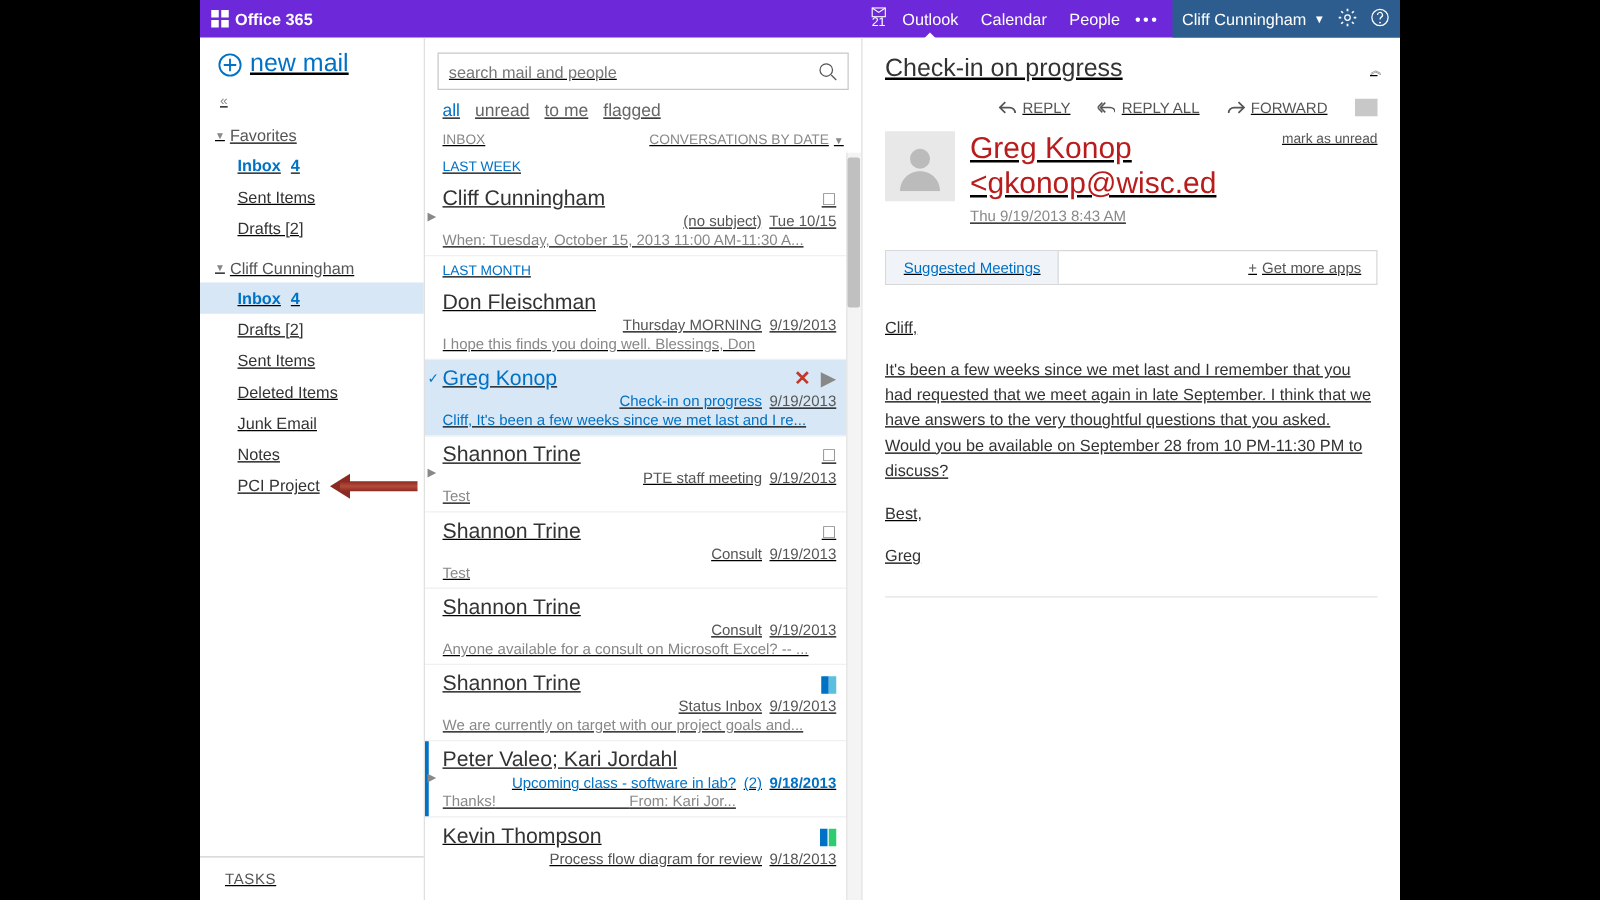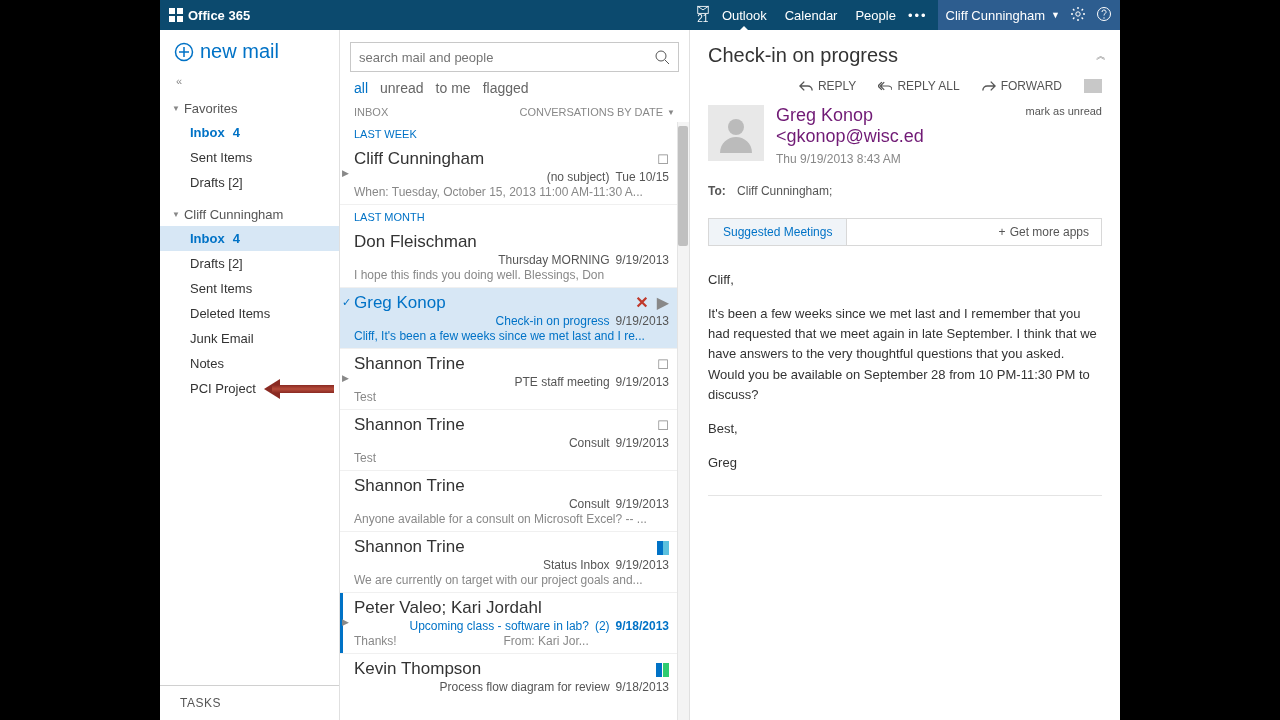--- a/index.html
+++ b/index.html
@@ -1,40 +1,40 @@
 <!DOCTYPE html>
 <html><head>
 <meta charset="utf-8">
 <style>
 * { margin: 0; padding: 0; box-sizing: border-box; font-family: "Segoe UI", Arial, sans-serif; }
 body { background: #000; width: 1280px; height: 720px; overflow: hidden; }
 .app-frame { position: absolute; left: 160px; top: 0; width: 960px; height: 720px; background: #fff; display: flex; flex-direction: column; }
 
 
-.topbar { height: 30px; background: #0c4a6e; color: #fff; display: flex; align-items: center; font-size: 13px; }
+.topbar { height: 30px; background: #6d28d9; color: #fff; display: flex; align-items: center; font-size: 13px; }
 .topbar-left { display: flex; align-items: center; padding-left: 8px; gap: 6px;}
 .office-logo { display: flex; align-items: center; gap: 4px; font-weight: 600; }
 .office-logo svg { width: 16px; height: 16px; }
 .topbar-mid { flex: 1; }
 .topbar-notif { display:flex; align-items:center; gap:2px; margin-right:10px;flex-direction:column;}
 .topbar-notif svg{width:14px;height:14px;}
 .topbar-notif-count{font-size:10px; position:relative; top:-5px;}
 .topbar-nav { display: flex; gap: 14px; align-items: center; }
 .topbar-nav-item { cursor: pointer; padding: 0 2px; height:30px; display:flex; align-items:center;}
 .topbar-nav-item.active { position:relative;}
 .topbar-nav-item.active::after{content:"";position:absolute;bottom:-1px;left:50%;transform:translateX(-50%);border:5px solid transparent;border-bottom-color:#fff;}
 .topbar-more { margin: 0 10px; letter-spacing:2px; cursor:pointer;}
 .topbar-user-area{background:#2d5d8f; height:30px; display:flex; align-items:center; padding:0 8px; gap:10px;}
 .topbar-user{display:flex;align-items:center;gap:6px;cursor:pointer;}
 .topbar-user .caret{font-size:9px;}
 .topbar-icon{cursor:pointer;}
 .topbar-icon svg{width:16px;height:16px;stroke:#fff;fill:none;}
 
 
-.main-area{flex:1; display:flex; overflow:hidden;}
+.main-area{flex:1; display:flex; overflow:hidden;text-decoration:underline;}
 
 
 .sidebar{width:180px; border-right:1px solid #e0e0e0; display:flex; flex-direction:column; font-size:13px; color:#333;}
 .newmail{display:flex;align-items:center;gap:6px;padding:10px 12px 6px 14px;color:#0072c6;font-size:20px;font-weight:300;cursor:pointer;}
 .newmail svg{width:20px;height:20px;stroke:#0072c6;fill:none;}
 .collapse-handle{padding:6px 16px;color:#888;font-size:11px;cursor:pointer;}
 .folder-section{padding:4px 0;}
 .folder-header{display:flex;align-items:center;gap:4px;padding:4px 12px;color:#555;cursor:pointer;}
 .folder-header .caret{font-size:8px;color:#888;}
 .folder-list{}
@@ -90,21 +90,21 @@
 .reading-title{font-size:20px;color:#333;font-weight:300;}
 .collapse-btn{font-size:10px;color:#888;cursor:pointer;letter-spacing:-4px;}
 .action-row{display:flex;justify-content:flex-end;gap:22px;padding:12px 0 8px 0;font-size:12px;color:#555;align-items:center;}
 .action{display:flex;align-items:center;gap:5px;cursor:pointer;}
 .action svg{width:14px;height:12px;stroke:#555;fill:none;stroke-width:1.6;}
 .action-more{width:18px;height:14px;background:#c8c8c8;cursor:pointer;}
 .from-row{display:flex;gap:12px;align-items:flex-start;margin-top:4px;}
 .avatar{width:56px;height:56px;background:#e8e8e8;display:flex;align-items:center;justify-content:center;}
 .avatar svg{width:40px;height:40px;fill:#bbb;}
 .from-info{flex:1;}
-.from-name{font-size:18px;color:#701a75;}
+.from-name{font-size:24px;color:#b91c1c;}
 .from-date{font-size:12px;color:#888;margin-top:5px;}
 .mark-unread{font-size:11px;color:#555;cursor:pointer;white-space:nowrap;}
 .to-row{font-size:12px;color:#555;margin-top:18px;}
 .to-row .lbl{font-weight:600;margin-right:8px;}
 .apps-bar{margin-top:20px;border:1px solid #d8d8d8;height:28px;display:flex;align-items:stretch;font-size:12px;}
 .apps-tab{padding:0 14px;display:flex;align-items:center;border-right:1px solid #d8d8d8;color:#0072c6;background:#f0f4f8;cursor:pointer;}
 .apps-spacer{flex:1;}
 .apps-more{padding:0 12px;display:flex;align-items:center;gap:4px;color:#555;cursor:pointer;}
 .body-text{margin-top:24px;font-size:13px;color:#333;line-height:1.55;}
 .body-text p{margin-bottom:14px;}
@@ -398,24 +398,20 @@
               <path d="M4 40c0-10 8-16 16-16s16 6 16 16z"></path>
             </svg>
         </div>
         <div class="from-info">
           <div class="from-name">Greg Konop &lt;gkonop@wisc.ed</div>
           <div class="from-date">Thu 9/19/2013 8:43 AM</div>
         </div>
         <div class="mark-unread">mark as unread</div>
       </div>
 
-      <div class="to-row">
-        <span class="lbl">To:</span>
-        <span>Cliff Cunningham;</span>
-      </div>
 
       <div class="apps-bar">
         <div class="apps-tab">Suggested Meetings</div>
         <div class="apps-spacer"></div>
         <div class="apps-more">
             <span>+</span>
             <span>Get more apps</span>
           </div>
       </div>
 

